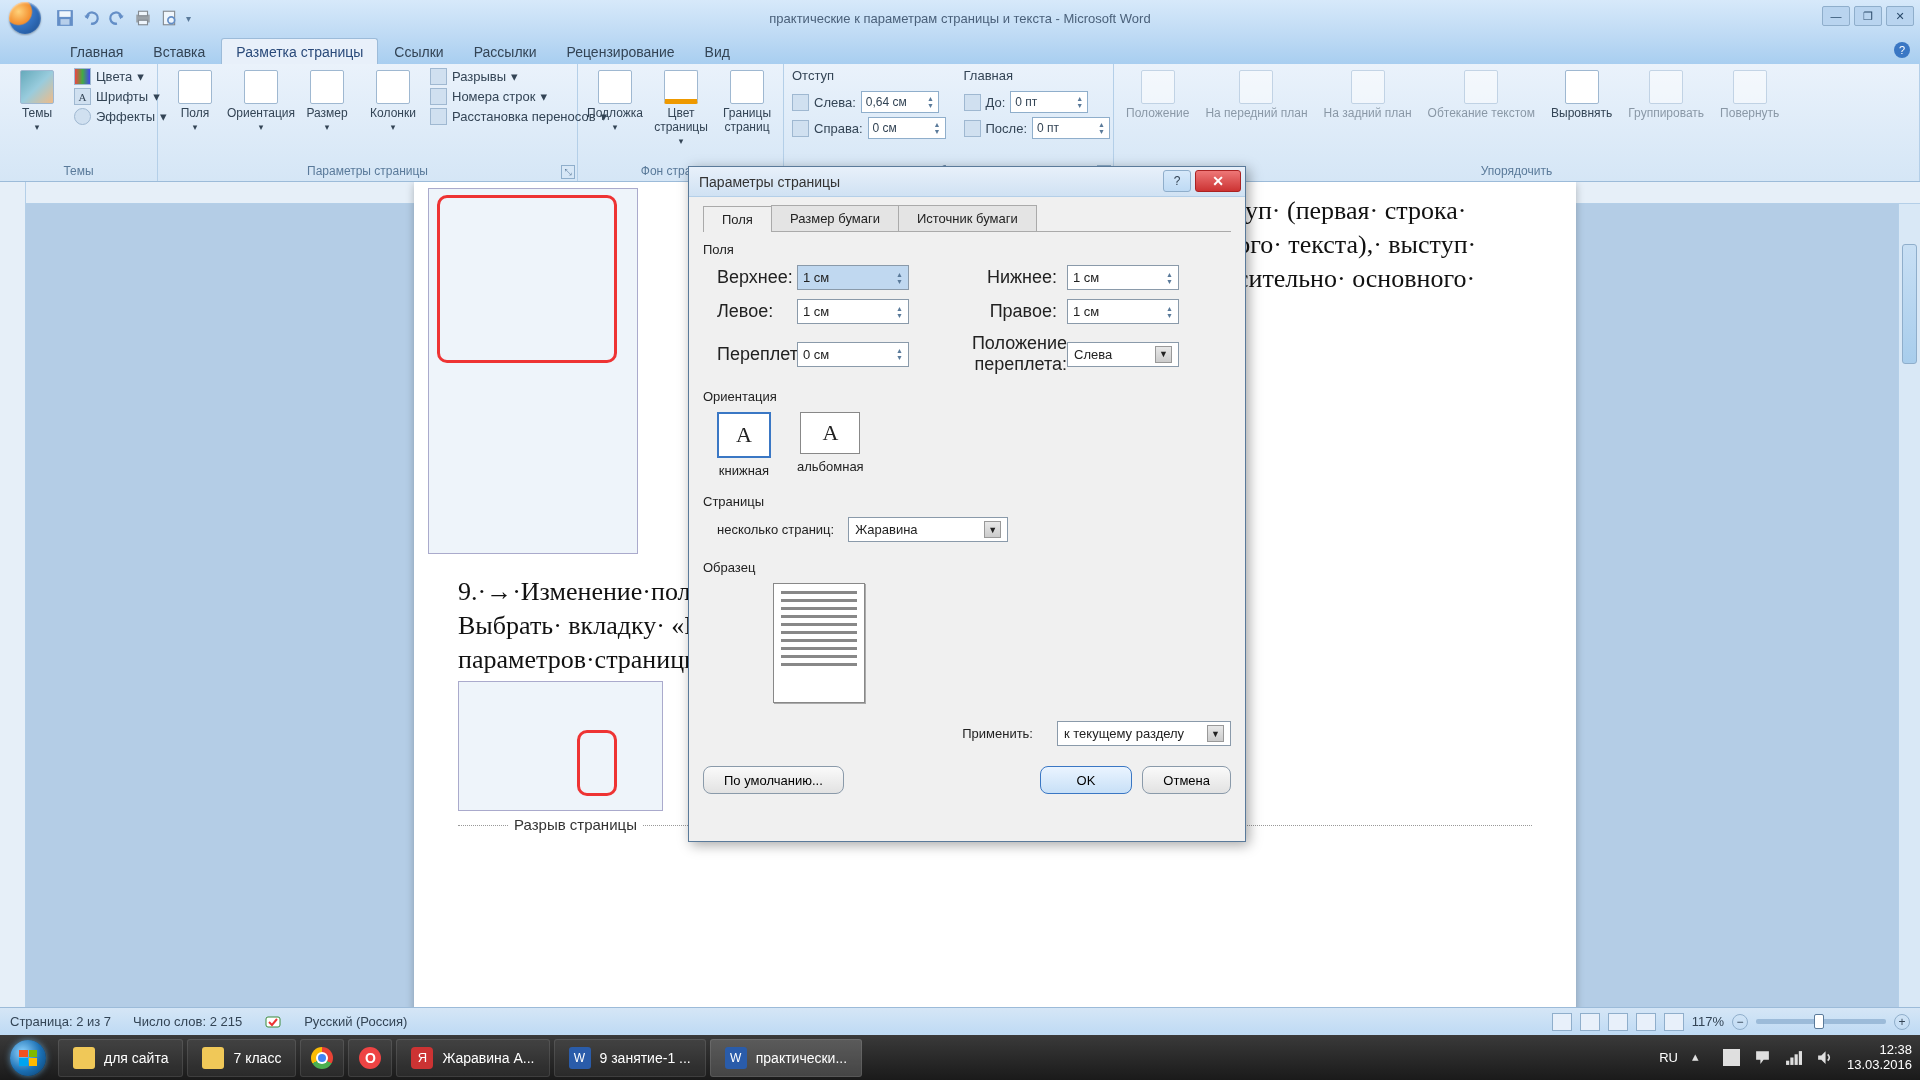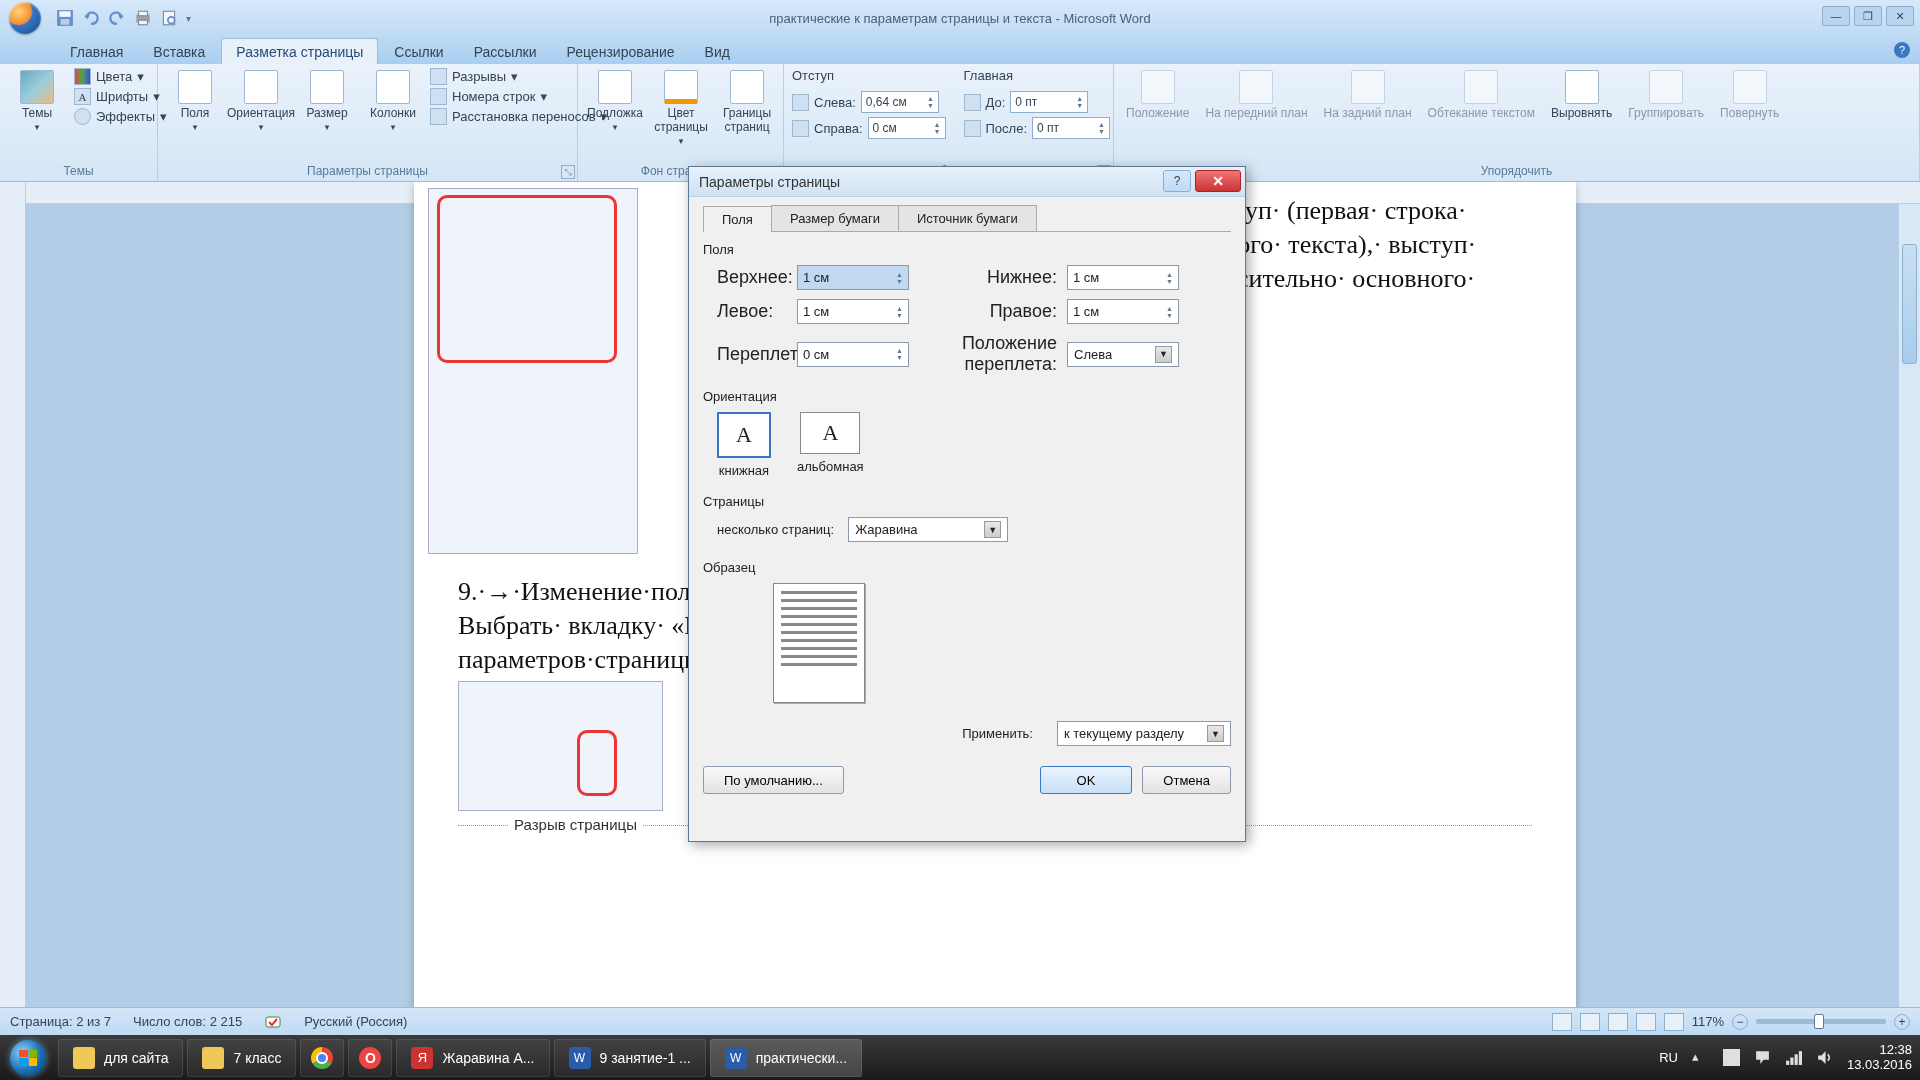--- a/index.html
+++ b/index.html
@@ -73,21 +73,21 @@
 .combo-arr { width:17px; height:17px; background:linear-gradient(#e8e8e8,#ccc); border:1px solid #999; display:flex; align-items:center; justify-content:center; font-size:9px; }
 .orient-row { display:flex; gap:26px; margin:8px 0 16px 14px; }
 .orient-opt { display:flex; flex-direction:column; align-items:center; gap:5px; font-size:13px; }
 .orient-box { width:54px; height:46px; border:1px solid #888; background:#fff; display:flex; align-items:center; justify-content:center; font-family:serif; font-size:22px; }
 .orient-box.sel { border:2px solid #3a77c4; }
 .pages-row { display:flex; align-items:center; gap:14px; margin:8px 0 18px 14px; }
 .preview-box { width:92px; height:120px; border:1px solid #888; background:#fff; margin:8px 0 18px 70px; box-shadow:1px 1px 0 #aaa; padding:7px; display:flex; flex-direction:column; gap:5px; }
 .preview-line { height:3px; background:#888; }
 .apply-row { display:flex; align-items:center; gap:24px; margin-left:0;justify-content:flex-end; }
 .dlg-buttons { display:flex; justify-content:space-between; align-items:center; margin-top:20px; }
-.dlg-btn { height:28px; padding:0 20px; border:1px solid #8a9aaa; background:linear-gradient(#fafafa,#e2e2e2); font-size:13px; border-radius:3px; }
+.dlg-btn { height:28px; padding:0 20px; border:1px solid #8a9aaa; background:linear-gradient(#fafafa,#e2e2e2); font-size:13px; border-radius:8px; }
 .dlg-btn.primary { border:1px solid #3a77c4; background:linear-gradient(#eaf4ff,#c8e0f7); padding:0 36px; }
 
 
 .statusbar { position:absolute; left:0; right:0; bottom:45px; height:28px; background:linear-gradient(#d5e6f6,#bedaf4); border-top:1px solid #9cbbd9; display:flex; align-items:center; padding:0 10px; font-size:13px; color:#345; gap:22px; }
 .status-right { position:absolute; right:10px; display:flex; align-items:center; gap:8px; }
 .view-btn { width:20px; height:18px; border:1px solid #8faecb; background:#e8f0fa; }
 .zoom-slider { width:130px; height:5px; background:#9cbbd9; position:relative; border-radius:2px; }
 .zoom-thumb { position:absolute; left:58px; top:-5px; width:10px; height:15px; background:#fff; border:1px solid #5a7a9a; border-radius:2px; }
 
 
@@ -404,21 +404,21 @@
         </div>
 
       <div class="field-label"><span>Переплет:</span></div>
       <div class="dlg-spin">
           <span>0 см</span>
           <div class="spin-arr">
             <span>▲</span>
             <span>▼</span>
           </div>
         </div>
-      <div class="field-label" style="text-align:right;padding-right:10px"><span>Положение переплета:</span></div>
+      <div class="field-label" style="text-align:right;"><span>Положение переплета:</span></div>
       <div class="dlg-combo">
           <span>Слева</span>
           <div class="combo-arr">▼</div>
         </div>
     </div>
 
     <div class="fieldset-label">Ориентация</div>
     <div class="orient-row">
       <div class="orient-opt">
           <div class="orient-box sel">A</div>

